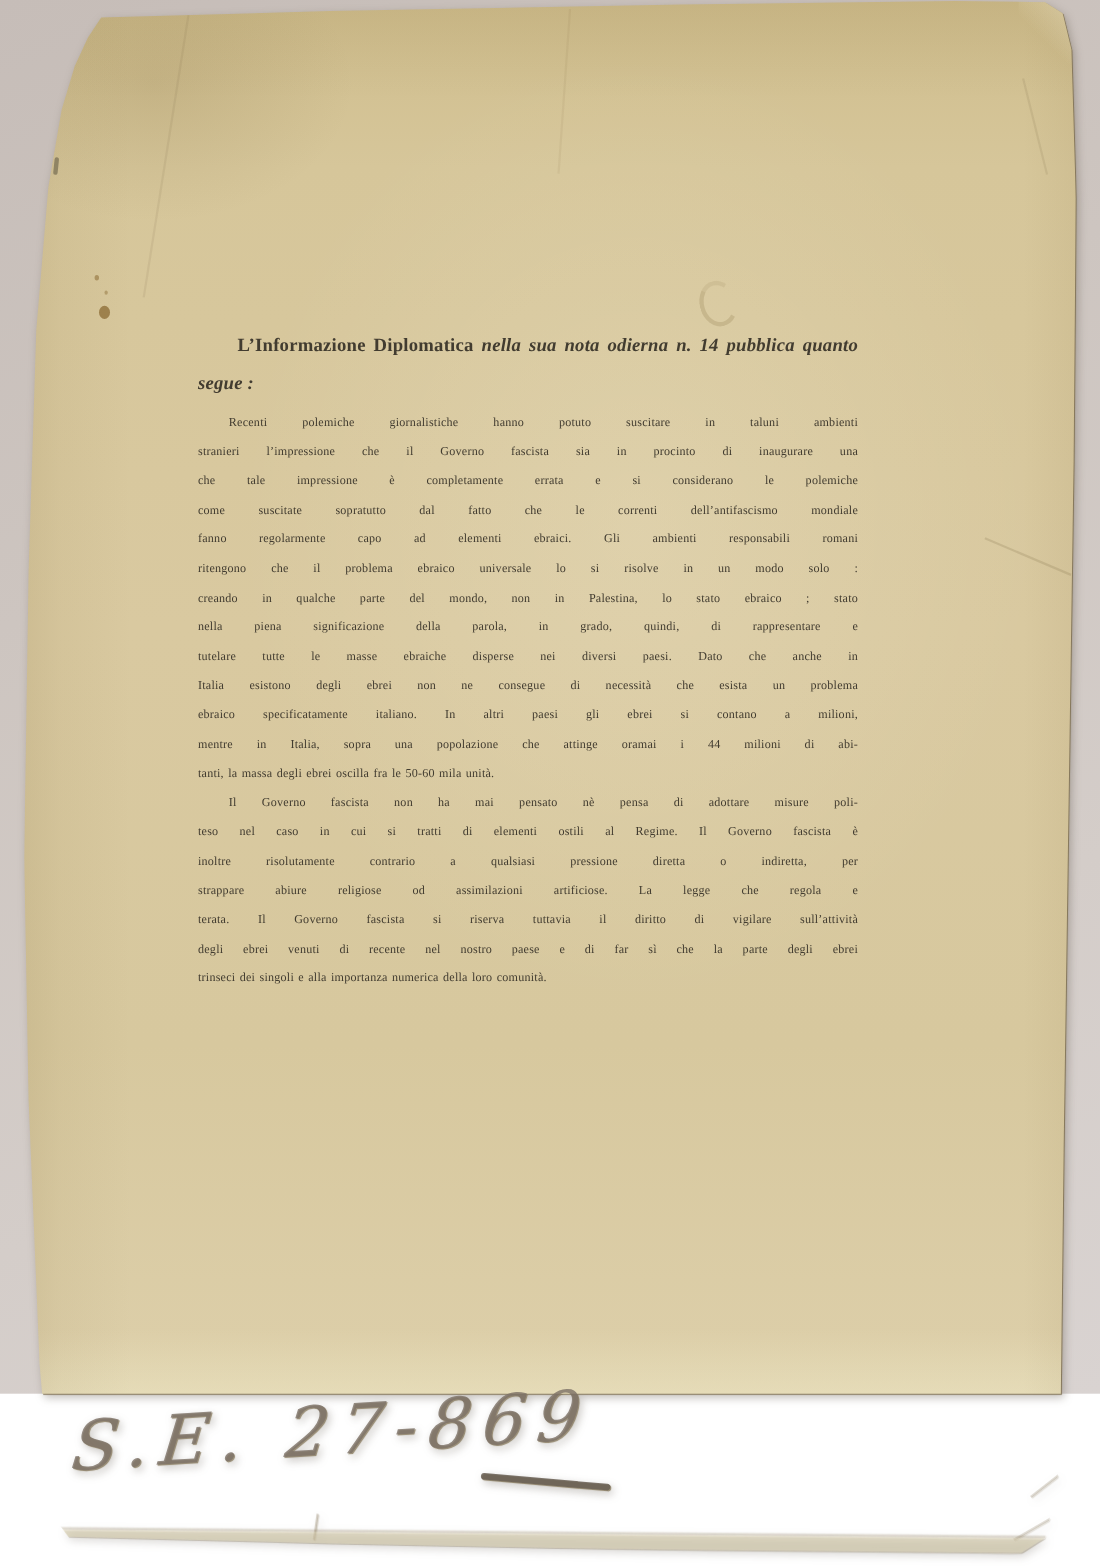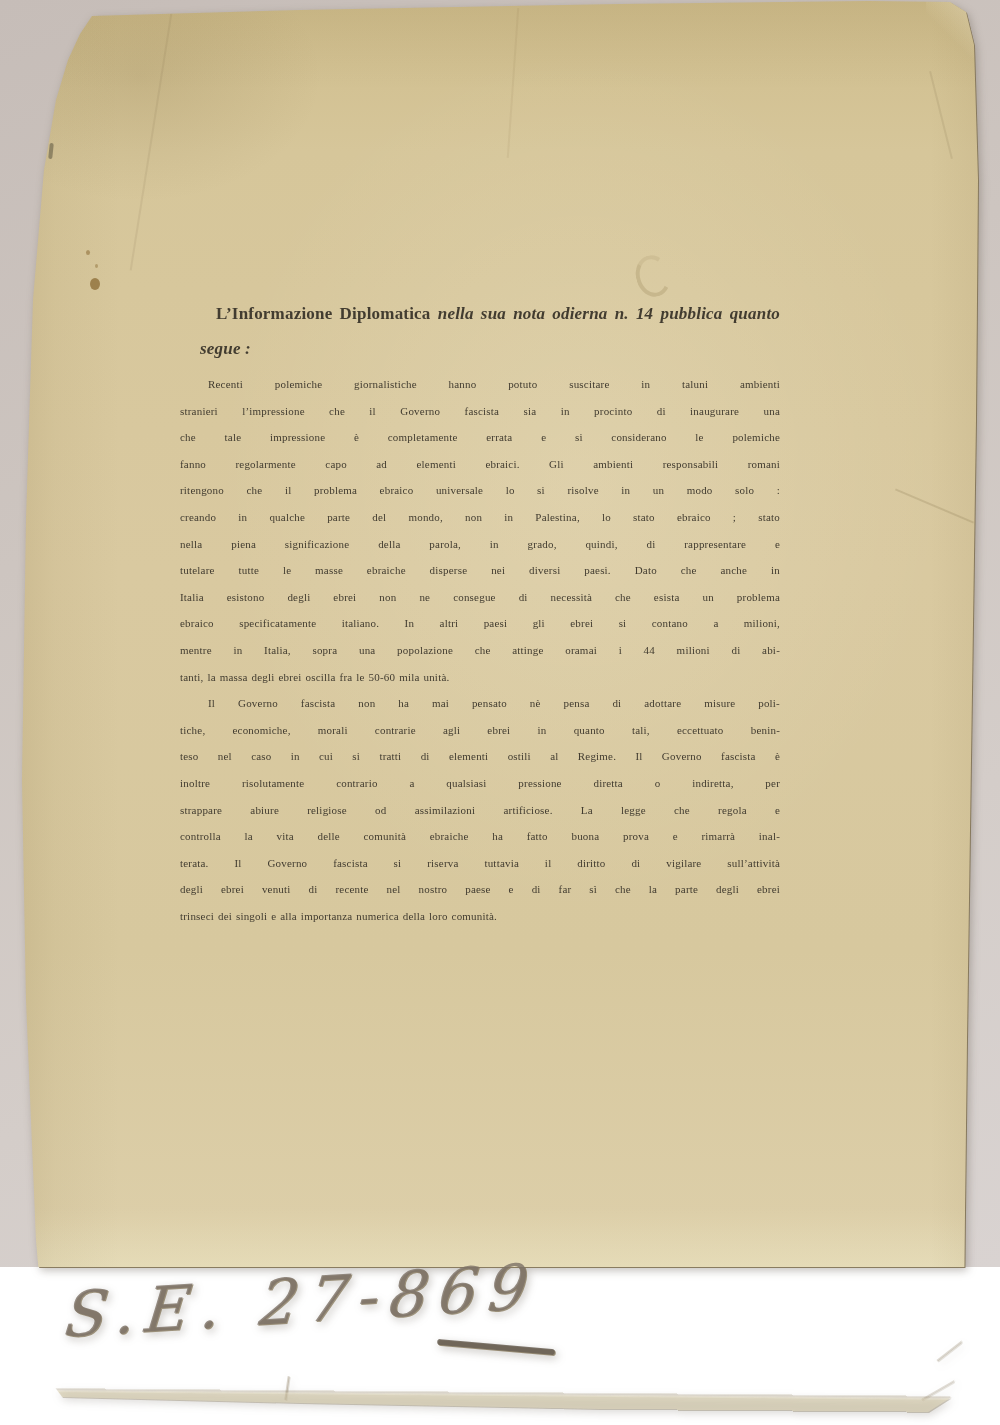--- a/index.html
+++ b/index.html
@@ -66,21 +66,21 @@
     border-radius: 50%; transform: rotate(-15deg); opacity: 0.7;
   }
   
   .print { color: #423c30; }
   .heading {
     position: absolute; left: 180px; top: 296px; width: 600px;
     font-size: 17px; font-weight: bold; line-height: 35px;
     letter-spacing: 0.2px;
   }
   .heading .hline1 { text-align: justify; text-align-last: justify; text-indent: 36px; }
-  .heading .hline2 { font-style: italic; margin-left: 20px; }
+  .heading .hline2 { font-style: italic; }
   .heading .h-italic { font-style: italic; }
   .doc-body {
     position: absolute; left: 180px; top: 371px; width: 600px;
     font-size: 11px; line-height: 26.6px; letter-spacing: 0.2px;
     word-spacing: 1px;
   }
   .tline { text-align: justify; text-align-last: justify; white-space: normal; }
   .tline.last  { text-align-last: left; }
   .tline.first { text-indent: 28px; }
   
@@ -125,37 +125,36 @@
       <div class="heading print">
         <div class="hline1"><span>L’Informazione Diplomatica</span> <span class="h-italic">nella sua nota odierna n. 14 pubblica quanto</span></div>
         <div class="hline2"><span>segue :</span></div>
       </div>
 
       <div class="doc-body print">
         <div>
             <div class="tline first">Recenti polemiche giornalistiche hanno potuto suscitare in taluni ambienti</div>
             <div class="tline">stranieri l’impressione che il Governo fascista sia in procinto di inaugurare una</div>
             <div class="tline">che tale impressione è completamente errata e si considerano le polemiche</div>
+            <div class="tline">come suscitate sopratutto dal fatto che le correnti dell’antifascismo mondiale</div>
             <div class="tline">fanno regolarmente capo ad elementi ebraici. Gli ambienti responsabili romani</div>
             <div class="tline">ritengono che il problema ebraico universale lo si risolve in un modo solo :</div>
             <div class="tline">creando in qualche parte del mondo, non in Palestina, lo stato ebraico ; stato</div>
             <div class="tline">nella piena significazione della parola, in grado, quindi, di rappresentare e</div>
             <div class="tline">tutelare tutte le masse ebraiche disperse nei diversi paesi. Dato che anche in</div>
             <div class="tline">Italia esistono degli ebrei non ne consegue di necessità che esista un problema</div>
             <div class="tline">ebraico specificatamente italiano. In altri paesi gli ebrei si contano a milioni,</div>
             <div class="tline">mentre in Italia, sopra una popolazione che attinge oramai i 44 milioni di abi-</div>
             <div class="tline last">tanti, la massa degli ebrei oscilla fra le 50-60 mila unità.</div>
           </div>
         <div>
             <div class="tline first">Il Governo fascista non ha mai pensato nè pensa di adottare misure poli-</div>
-            <div class="tline">tiche, economiche, morali contrarie agli ebrei in quanto tali, eccettuato benin-</div>
             <div class="tline">teso nel caso in cui si tratti di elementi ostili al Regime. Il Governo fascista è</div>
             <div class="tline">inoltre risolutamente contrario a qualsiasi pressione diretta o indiretta, per</div>
             <div class="tline">strappare abiure religiose od assimilazioni artificiose. La legge che regola e</div>
-            <div class="tline">controlla la vita delle comunità ebraiche ha fatto buona prova e rimarrà inal-</div>
             <div class="tline">terata. Il Governo fascista si riserva tuttavia il diritto di vigilare sull’attività</div>
             <div class="tline">degli ebrei venuti di recente nel nostro paese e di far sì che la parte degli ebrei</div>
             <div class="tline last">trinseci dei singoli e alla importanza numerica della loro comunità.</div>
           </div>
       </div>
 
       <div class="pencil-note"><span>S.E. 27-869</span></div>
       <div class="pencil-dash"></div>
     </div>
   </div>

